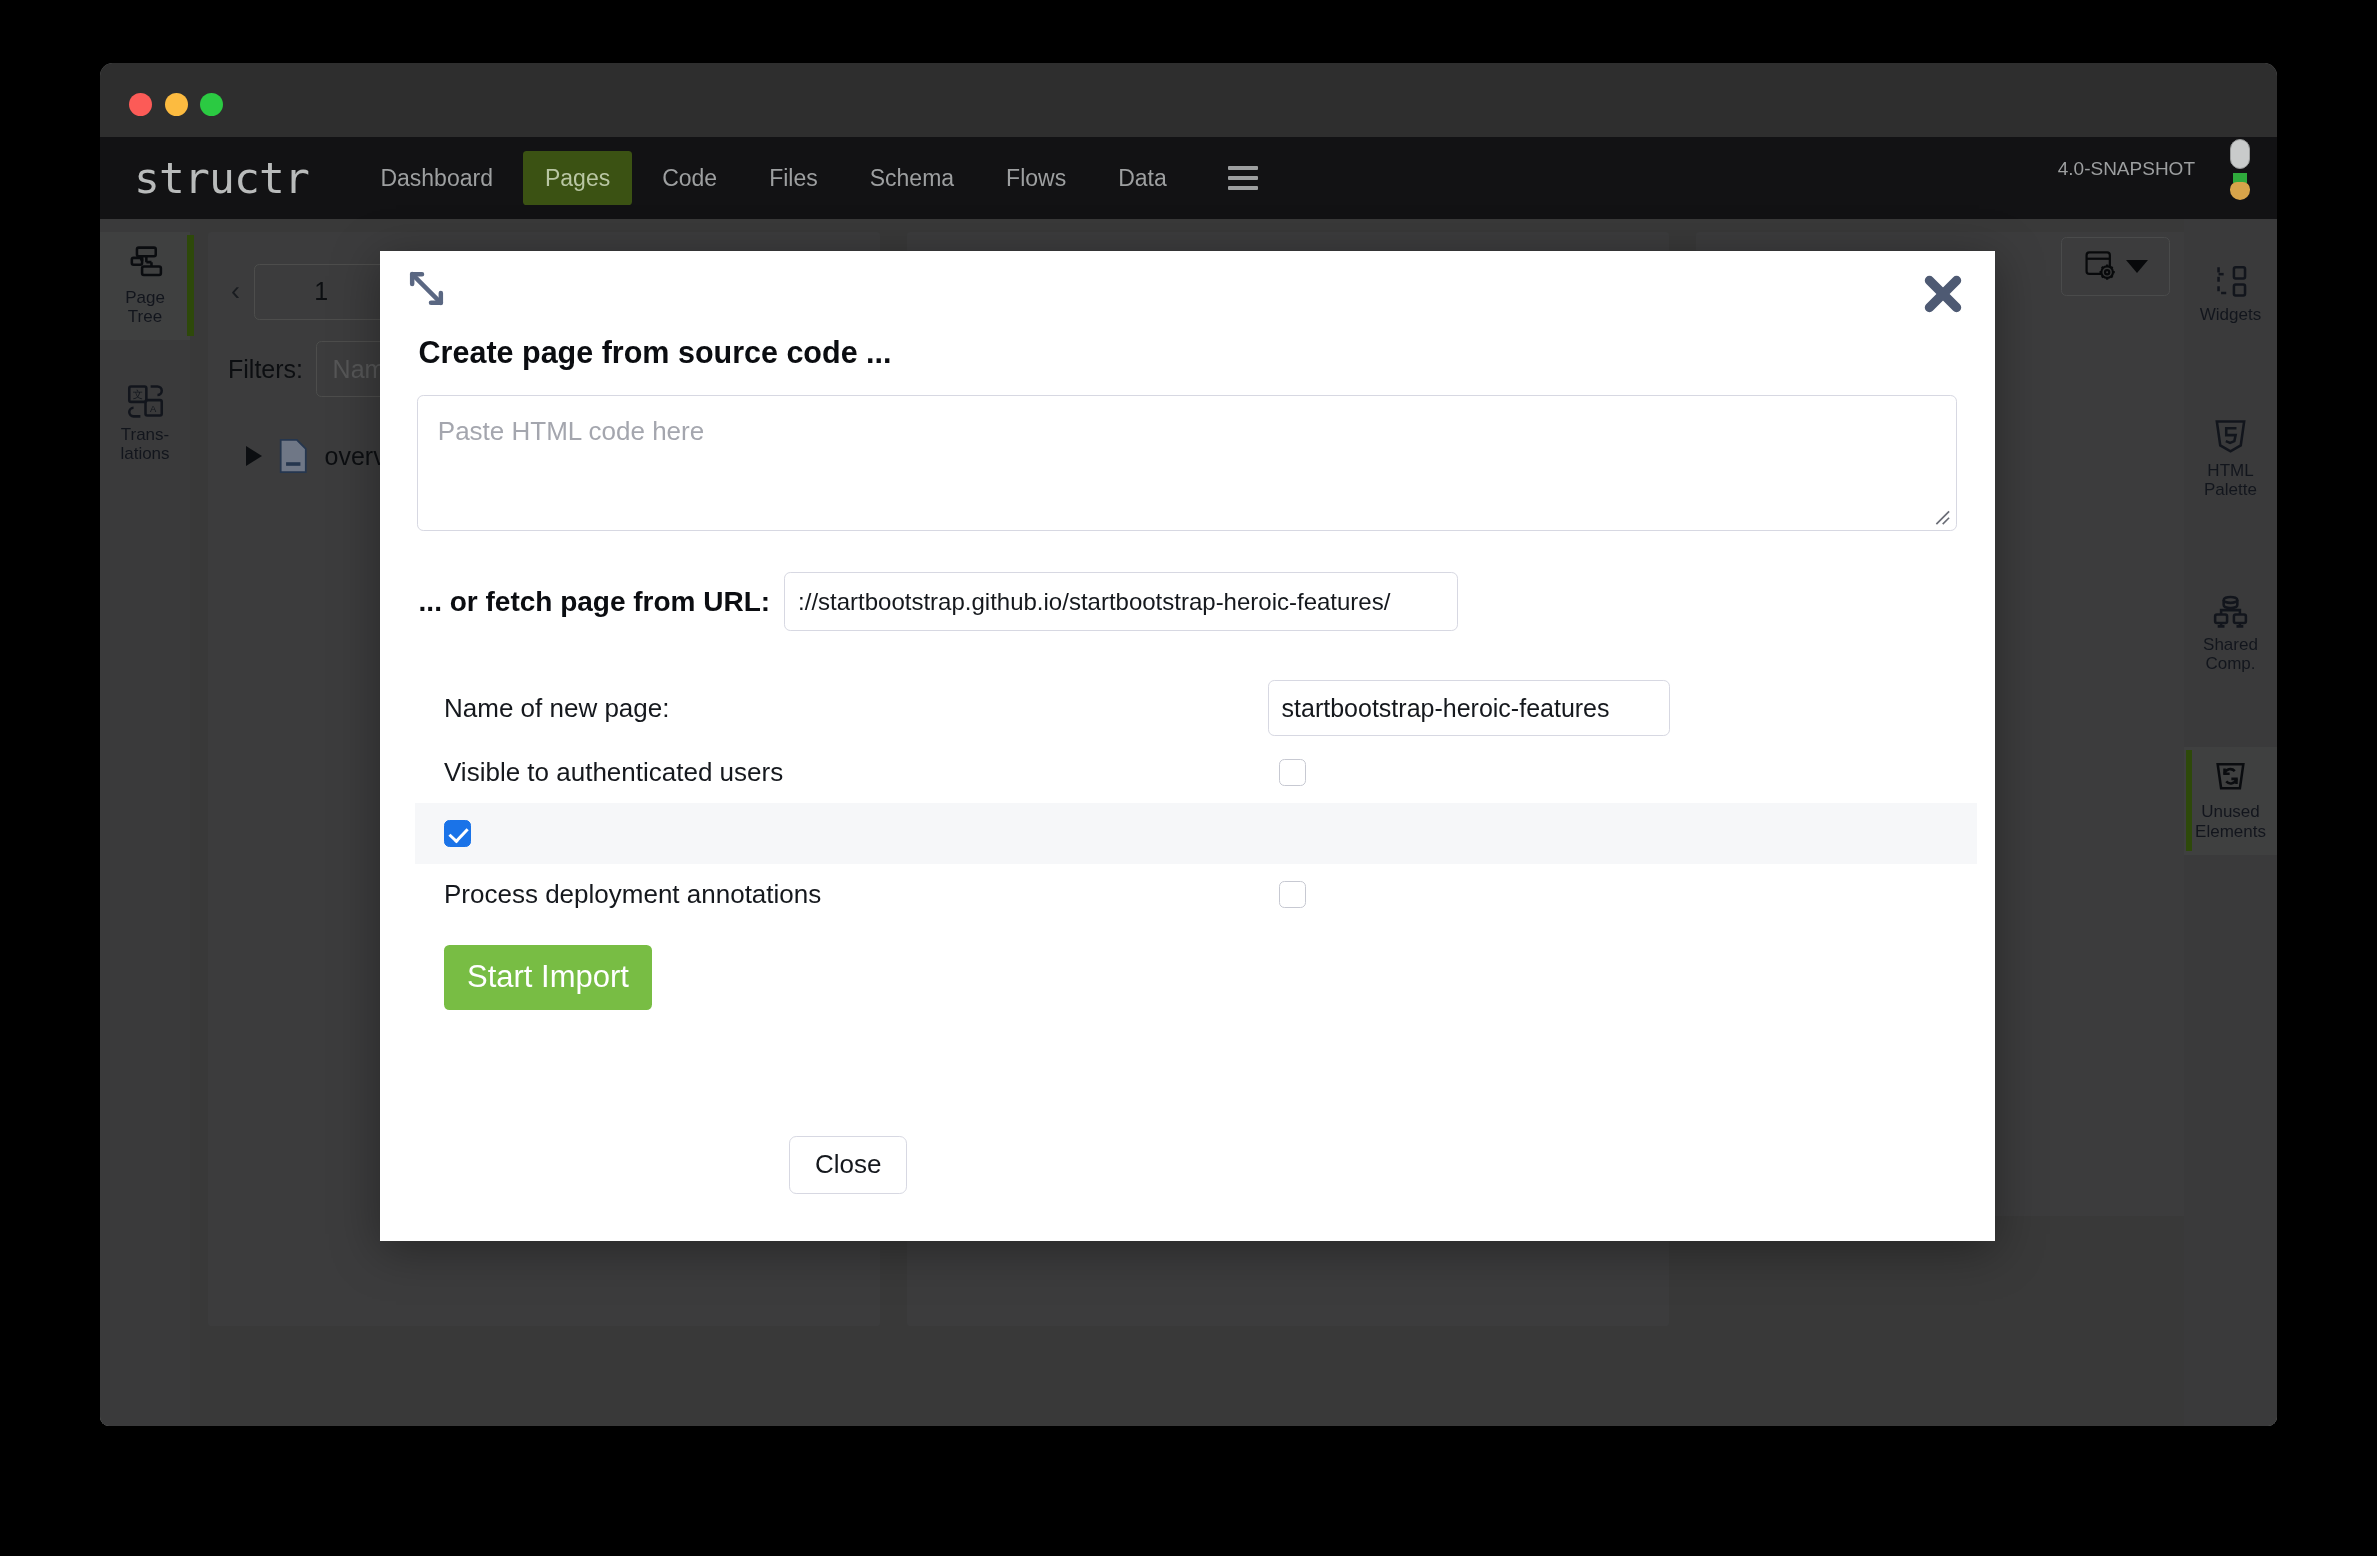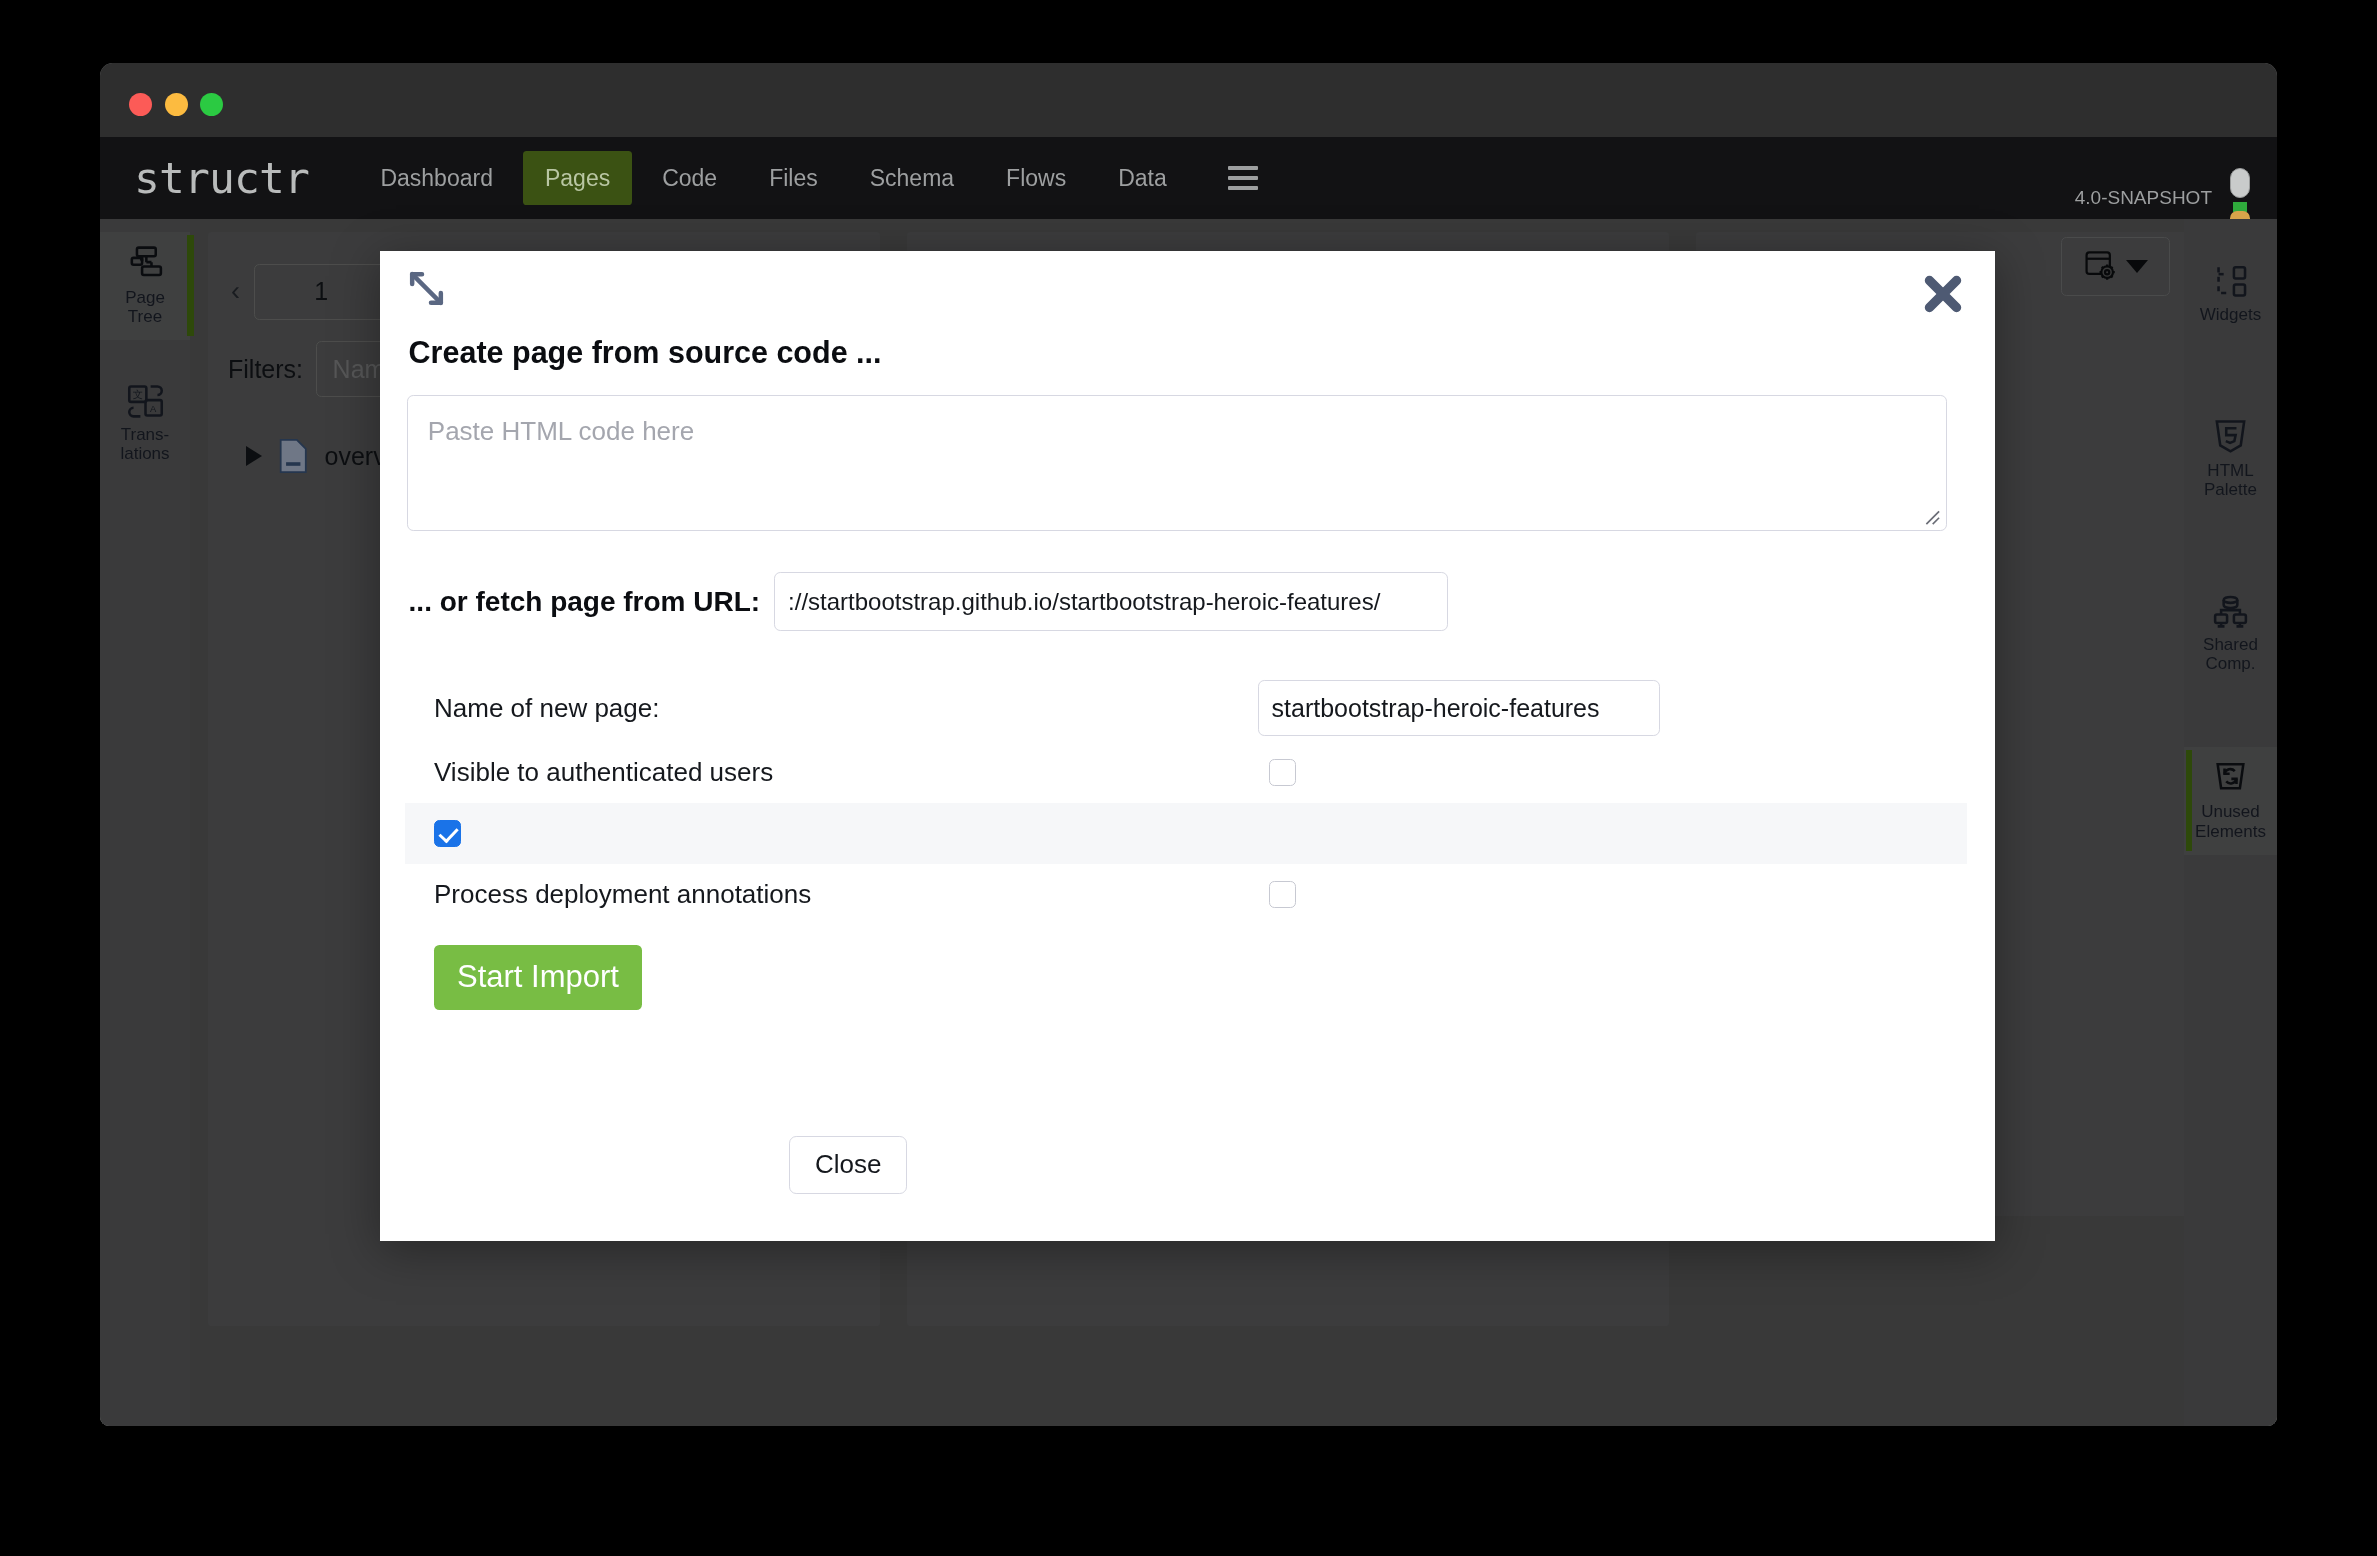--- a/index.html
+++ b/index.html
@@ -63,21 +63,21 @@
   }
   .nav-item.active { background: #3b5213; color: #b9c6a3; }
   #nav-hamburger {
     margin-left: 16px; padding: 10.8px 14.3px; cursor: pointer;
     display: flex; flex-direction: column; justify-content: center; gap: 5.4px;
   }
   #nav-hamburger span { display: block; width: 30.5px; height: 4.5px; background: #9d9fa0; border-radius: 0.9px; }
 
   #nav-right {
     position: absolute; right: 25px; top: 0; height: 64px;
-    display: flex; align-items: center; gap: 4px; margin-top: 29px;
+    display: flex; align-items: center; gap: 21px;
   }
   #version-label { color: #9d9fa0; font-size: 19px; white-space: nowrap; }
   #nav-icons { position: relative; width: 36px; height: 82px; }
   #user-pill {
     position: absolute; right: 1.8px; top: 10.8px;
     width: 20px; height: 30.5px; border-radius: 10px;
     background: #c9cbcb; border: 1.8px solid #9a9c9c;
   }
   #pineapple {
     position: absolute; right: 0.9px; top: 45px;
@@ -174,21 +174,21 @@
     box-shadow: 0 9px 45px rgba(0,0,0,.35);
   }
   #modal-expand {
     position: absolute; left: 25px; top: 16px;
     width: 43px; height: 43px; cursor: pointer;
   }
   #modal-close {
     position: absolute; right: 27px; top: 18px;
     width: 50px; height: 50px; cursor: pointer;
   }
-  #modal-inner { padding: 84px 50px 0 25px; }
+  #modal-inner { padding: 84px 50px 0 35px; }
 
   #modal-title {
     font-size: 30.5px; font-weight: bold; color: #0b0d11;
     padding-left: 3.6px; margin-bottom: 25px;
   }
 
   #code-area {
     width: 1540px; height: 136px;
     border: 1.8px solid #d7d8e2; border-radius: 6.3px;
     position: relative; background: #fff;

